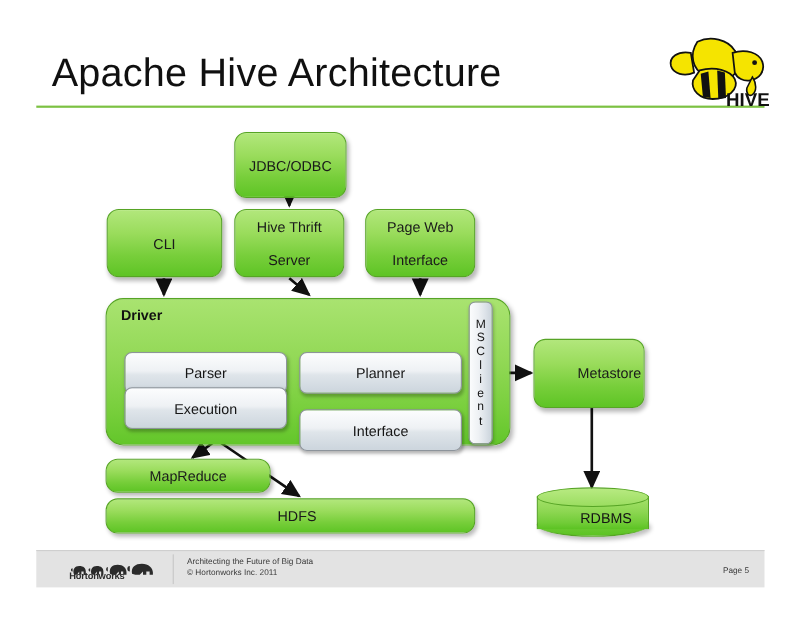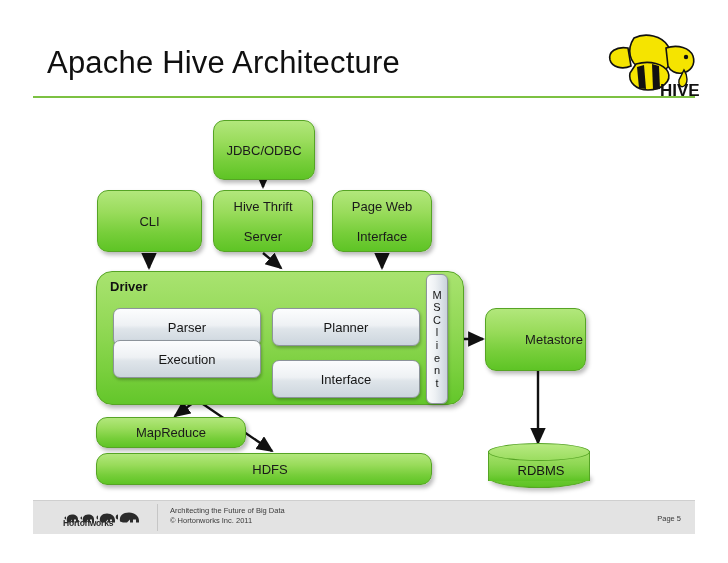--- a/index.html
+++ b/index.html
@@ -6,21 +6,21 @@
   body{
     width:728px;height:563px;background:#ffffff;
     font-family:"Liberation Sans", sans-serif;
     overflow:hidden;position:relative;
   }
   #slide{position:absolute;inset:0;background:#fff;}
 
   
   .title{
     position:absolute;left:47px;top:45px;
-    font-size:31px;color:#101010;letter-spacing:.2px;
+    font-size:36px;color:#101010;letter-spacing:.2px;
     white-space:nowrap;
   }
   .title-rule{
     position:absolute;left:33px;top:96px;width:662px;height:2px;
     background:#7cc142;
   }
 
   
   .logo-hive{position:absolute;left:600px;top:28px;width:100px;height:72px;}
   svg.layer{position:absolute;left:0;top:0;width:728px;height:563px;overflow:visible;}
@@ -52,21 +52,21 @@
     font-size:13px;font-weight:bold;color:#111;
   }
 
   
   .inner{
     position:absolute;
     border-radius:7px;border:1px solid #8d949b;
     background:linear-gradient(to bottom,#fcfdfe 0%,#eef1f4 45%,#dfe5ea 55%,#ccd5dd 100%);
     box-shadow:1px 2px 3px rgba(0,0,0,.25);
     display:flex;align-items:center;justify-content:center;
-    font-size:13px;color:#161616;box-sizing:border-box;
+    font-size:13px;color:#161616;box-sizing:border-box;margin-top:12px;
   }
 
   
   .msclient{
     position:absolute;left:426px;top:274px;width:22px;height:130px;
     border-radius:6px;border:1px solid #8d949b;
     background:linear-gradient(to right,#fbfcfd 0%,#eef1f4 40%,#dde3e9 70%,#cad3db 100%);
     box-shadow:1px 2px 3px rgba(0,0,0,.22);
     display:flex;flex-direction:column;align-items:center;justify-content:center;
     font-size:11px;line-height:12.6px;color:#151515;box-sizing:border-box;
@@ -88,21 +88,21 @@
     border:1px solid #56a425;box-sizing:border-box;
     box-shadow:2px 3px 4px rgba(0,0,0,.25);
   }
   .cyl-top{
     position:absolute;left:0;top:0;width:102px;height:18px;
     border-radius:50%/50%;
     background:linear-gradient(to bottom,#b8ea82 0%,#9bdd60 100%);
     border:1px solid #56a425;box-sizing:border-box;
   }
   .cyl-label{
-    position:absolute;left:2px;top:14px;width:102px;height:26px;
+    position:absolute;left:12px;top:14px;width:102px;height:26px;
     display:flex;align-items:center;justify-content:center;
     font-size:13px;color:#141414;
   }
 
   
   .footer{
     position:absolute;left:33px;top:500px;width:662px;height:33px;
     background:#e3e3e3;border-top:1px solid #cfcfcf;
   }
   .footer-logo{position:absolute;left:30px;top:4px;width:82px;height:25px;}

